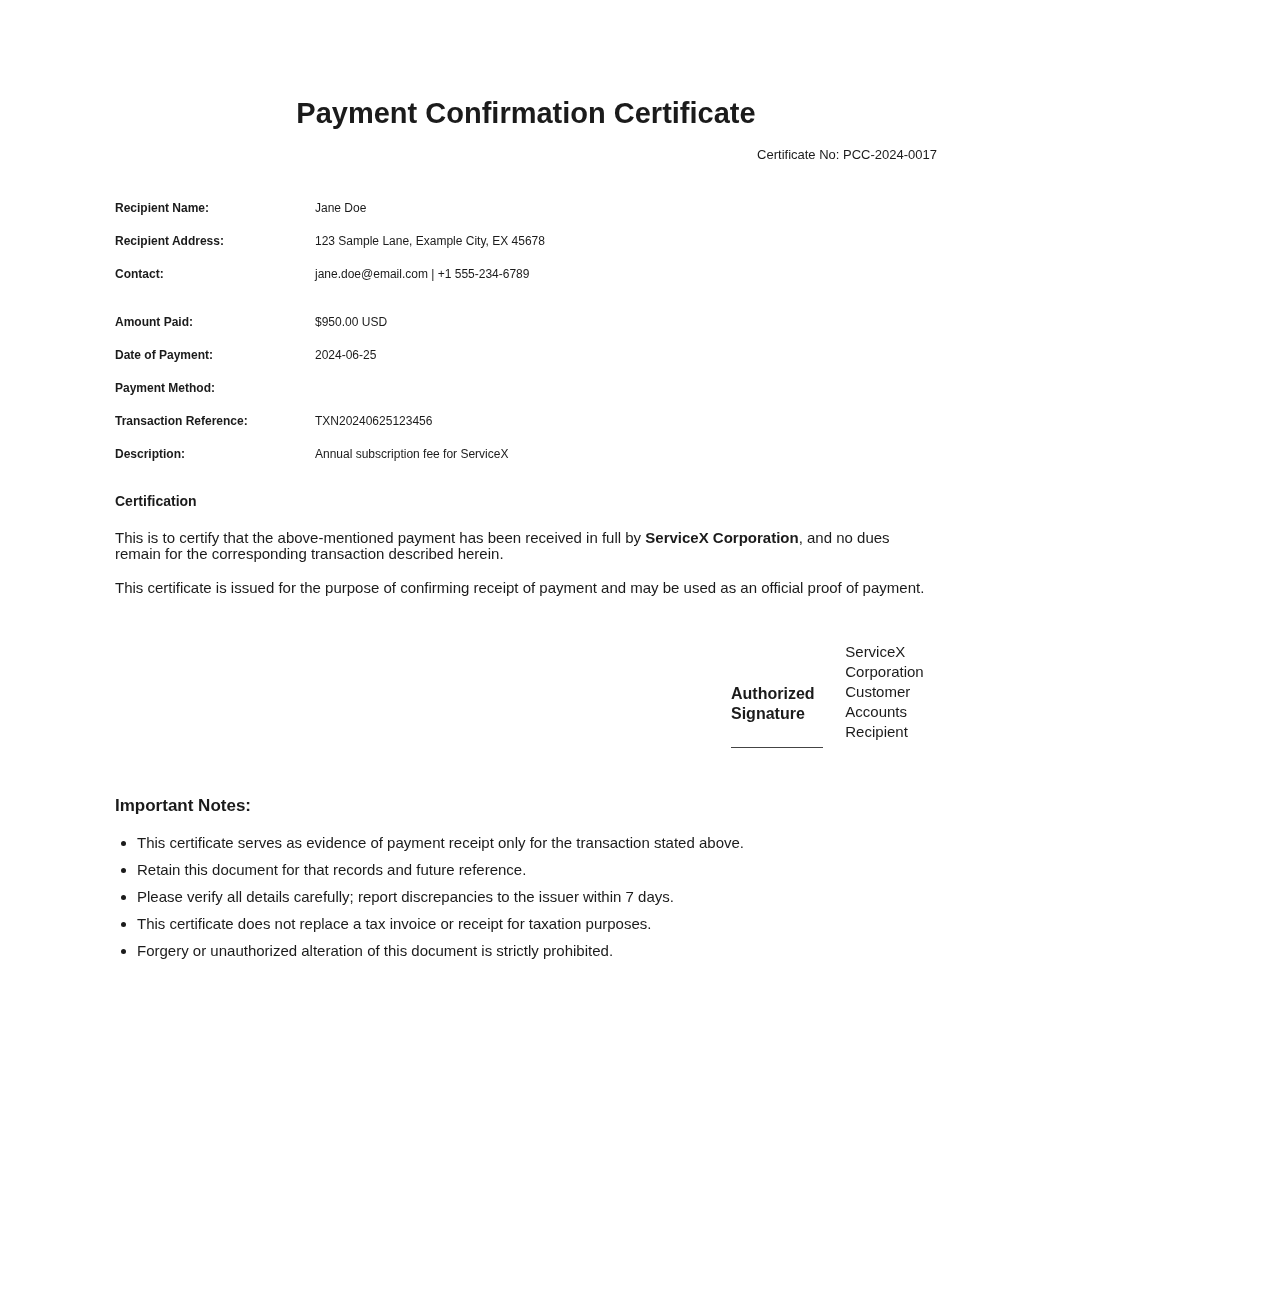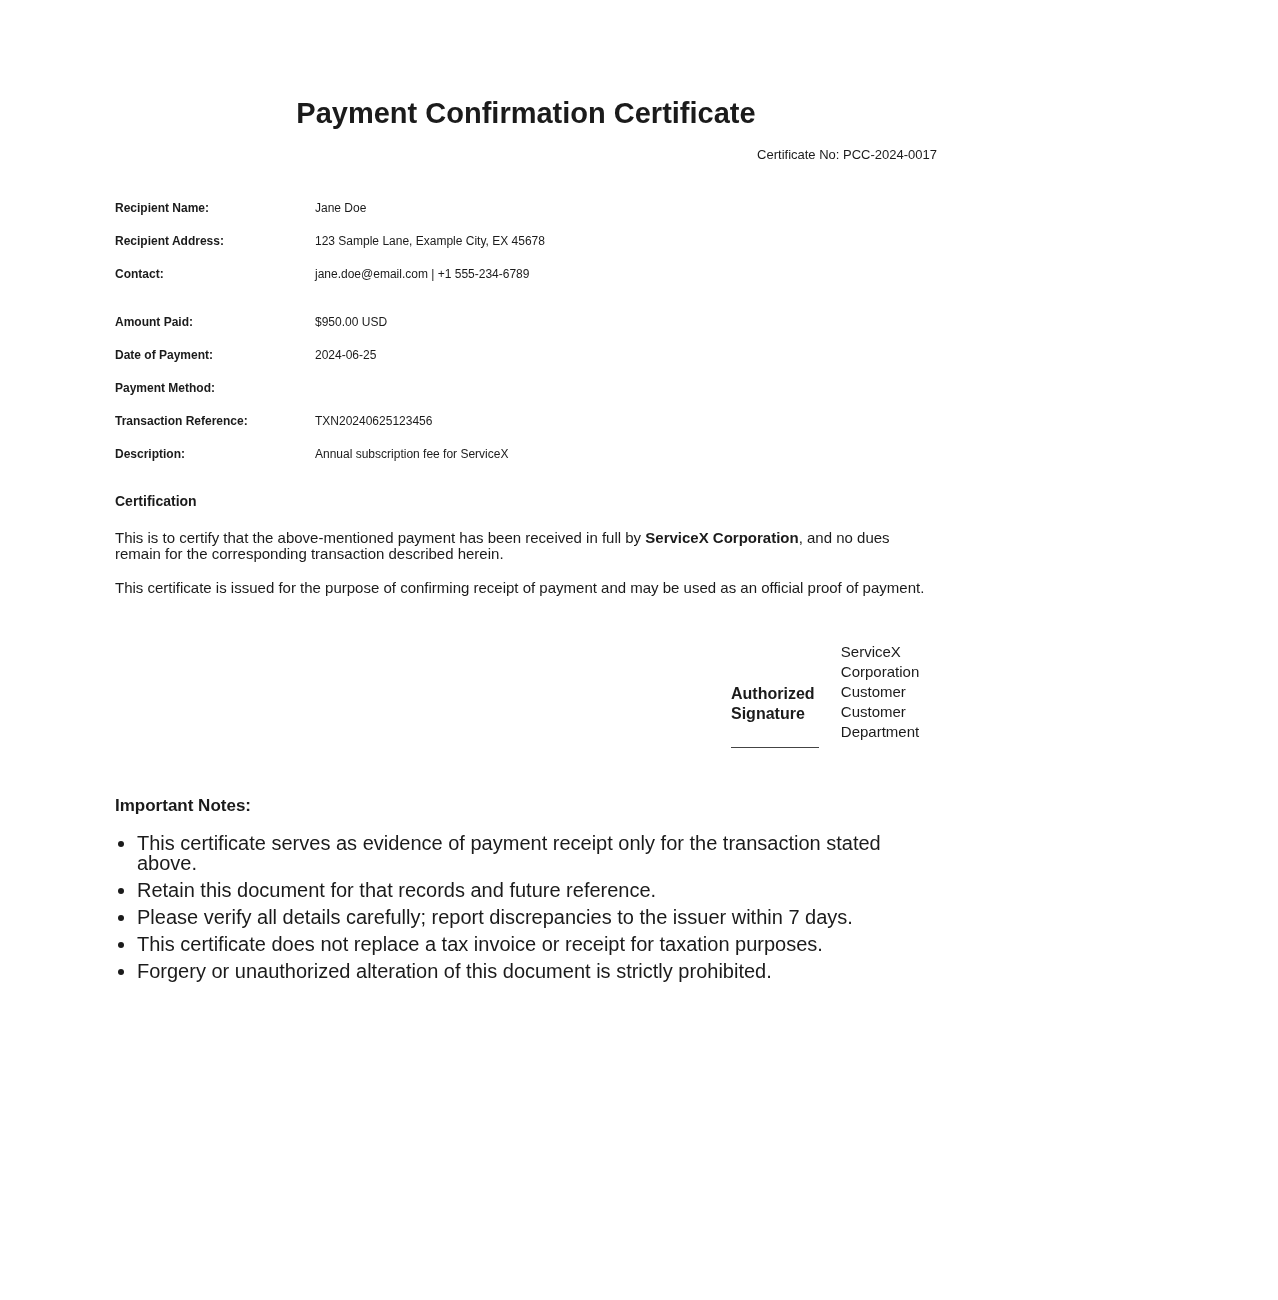--- a/index.html
+++ b/index.html
@@ -90,21 +90,21 @@
     font-size: 17px;
     line-height: 22px;
     font-weight: 700;
   }
   .notes-list {
     margin: 16px 0 0 0;
     padding-left: 22px;
     list-style: disc;
   }
   .notes-list li {
-    font-size: 20px;
+    font-size: 15px;
     line-height: 20px;
     margin-bottom: 7px;
   }
 </style>
 </head>
 <body>
 
 <div class="page">
 
   <h1 class="title">Payment Confirmation Certificate</h1>
@@ -151,21 +151,21 @@
   <p class="body-text"><span>This is to certify that the above-mentioned payment has been received in full by </span><strong>ServiceX Corporation</strong><span>, and no dues remain for the corresponding transaction described herein.</span></p>
   <p class="body-text">This certificate is issued for the purpose of confirming receipt of payment and may be used as an official proof of payment.</p>
 
   <div class="signature-block">
     <div class="signature-col">
       <div class="signature-label">Authorized Signature</div>
       <div class="signature-line"></div>
     </div>
     <div class="signatory-col">
       <div>ServiceX Corporation</div>
-      <div>Customer Customer Department</div>
+      <div>Customer Accounts Recipient</div>
     </div>
   </div>
 
   <h2 class="notes-heading">Important Notes:</h2>
   <ul class="notes-list">
     <li>This certificate serves as evidence of payment receipt only for the transaction stated above.</li>
     <li>Retain this document for that records and future reference.</li>
     <li>Please verify all details carefully; report discrepancies to the issuer within 7 days.</li>
     <li>This certificate does not replace a tax invoice or receipt for taxation purposes.</li>
     <li>Forgery or unauthorized alteration of this document is strictly prohibited.</li>

